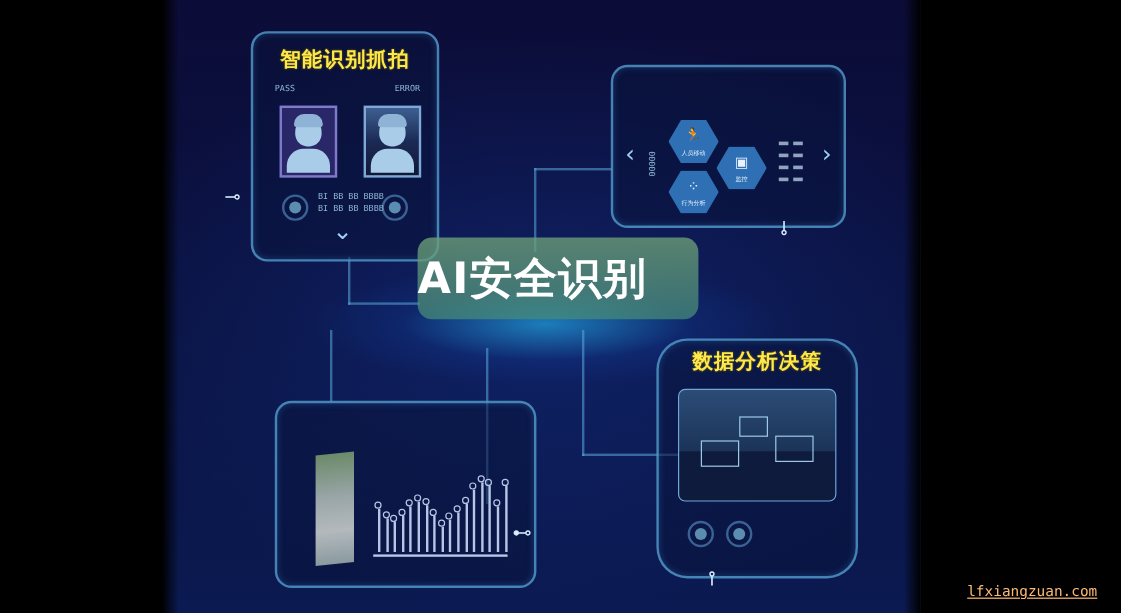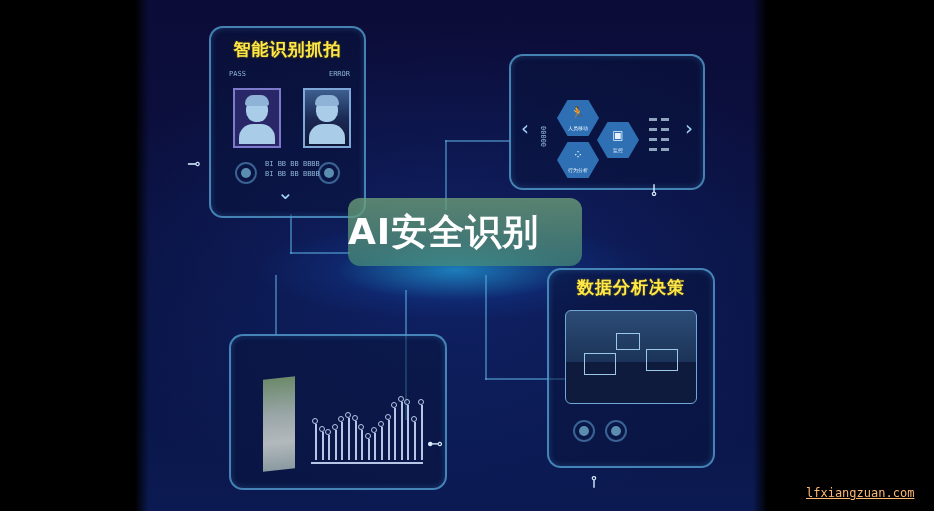--- a/index.html
+++ b/index.html
@@ -171,21 +171,21 @@
         <div class="bar" style="left: 83.2px; height: 51.8571px;"></div>
         <div class="bar" style="left: 89.8px; height: 58.4571px;"></div>
         <div class="bar" style="left: 96.4px; height: 54.6857px;"></div>
         <div class="bar" style="left: 103px; height: 37.7143px;"></div>
         <div class="bar" style="left: 109.6px; height: 54.6857px;"></div>
       </div>
     <div style="position:absolute;left:80px;top:126px;width:112px;height:2px;background:#b7c6e6;"></div>
   </div>
   <div class="key" style="left:292px;top:436px;">⊷</div>
 
-  <div class="panel" style="left:412px;top:268px;width:164px;height:196px;">
+  <div class="panel" style="left:412px;top:282px;width:164px;height:196px;border-radius:26px;">
     <div class="panel-title" style="top:6px;">数据分析决策</div>
     <div style="position:absolute;left:16px;top:40px;width:130px;height:92px;border:1px solid #6fa8d8;border-radius:6px;background:linear-gradient(180deg,#2c4c76 0%,#1b3358 55%,#0e1b3c 56%,#0e1b3c 100%);">
       <div style="position:absolute;left:50px;top:22px;width:22px;height:15px;border:1px solid #9cc8ea;"></div>
       <div style="position:absolute;left:18px;top:42px;width:30px;height:20px;border:1px solid #9cc8ea;"></div>
       <div style="position:absolute;left:80px;top:38px;width:30px;height:20px;border:1px solid #9cc8ea;"></div>
     </div>
     <div class="dial" style="left:24px;top:150px;"></div>
     <div class="dial" style="left:56px;top:150px;"></div>
   </div>
   <div class="key" style="left:452px;top:474px;transform:rotate(-90deg);">⊸</div>

